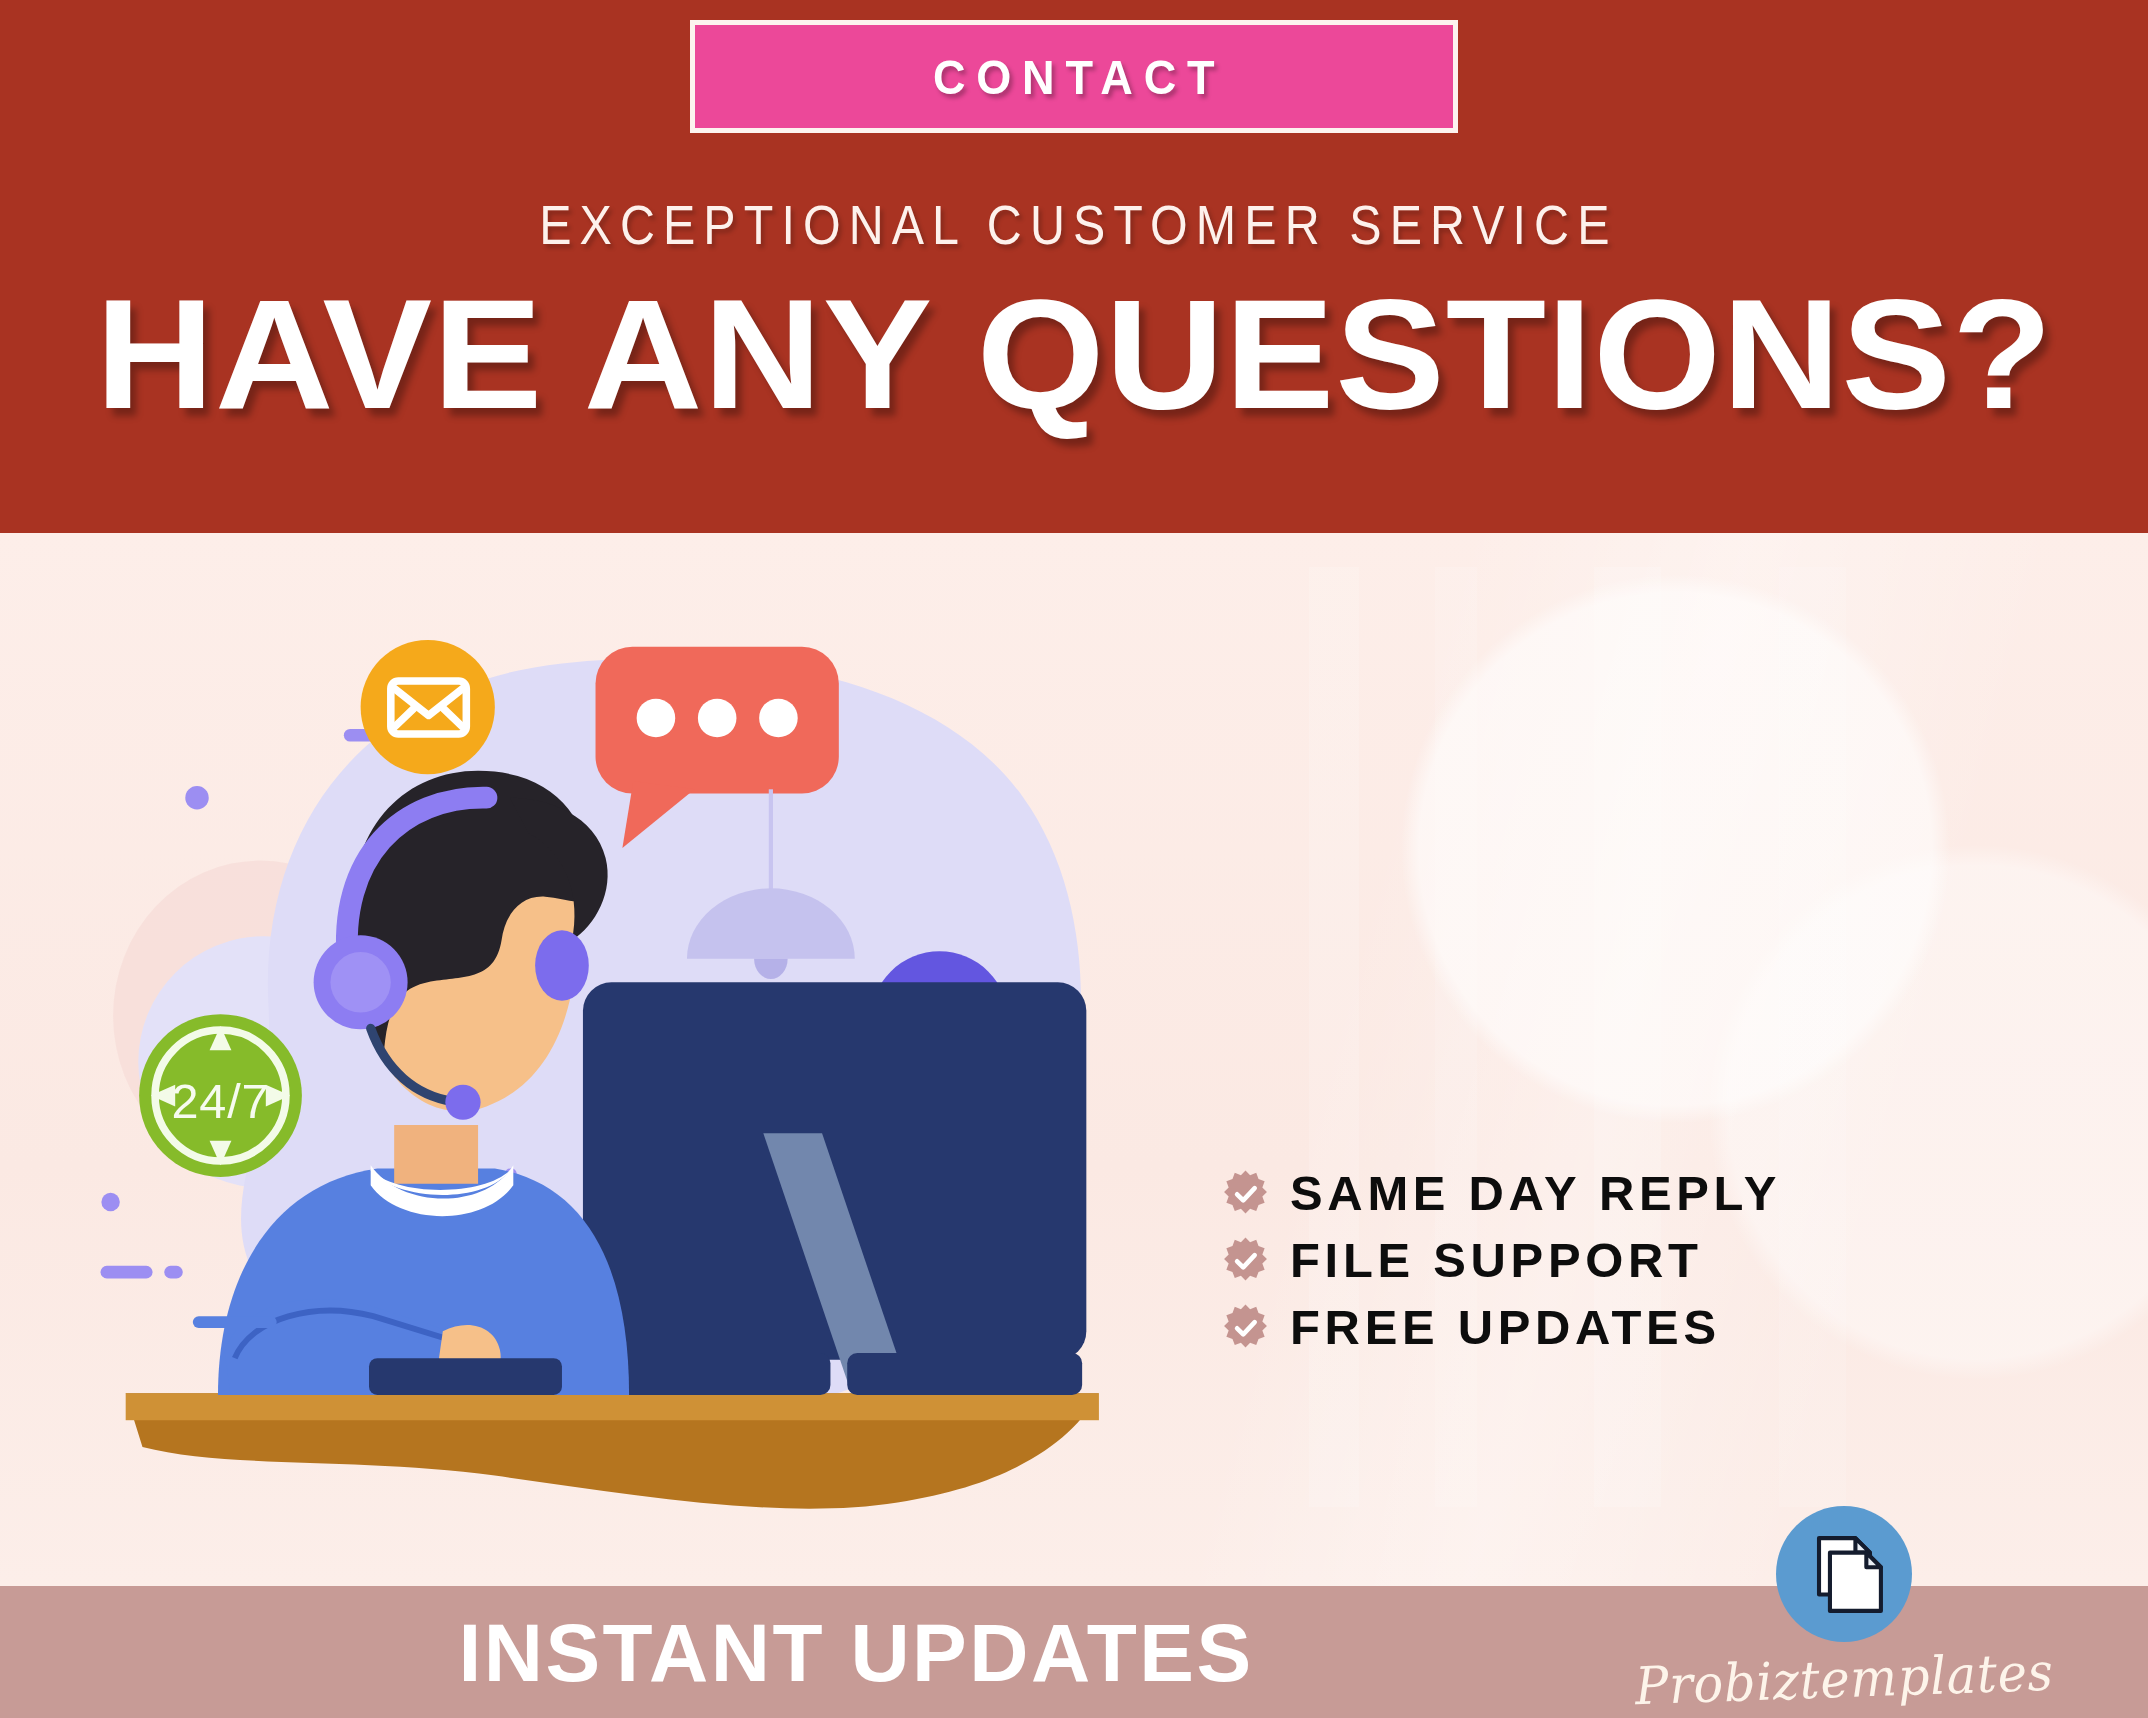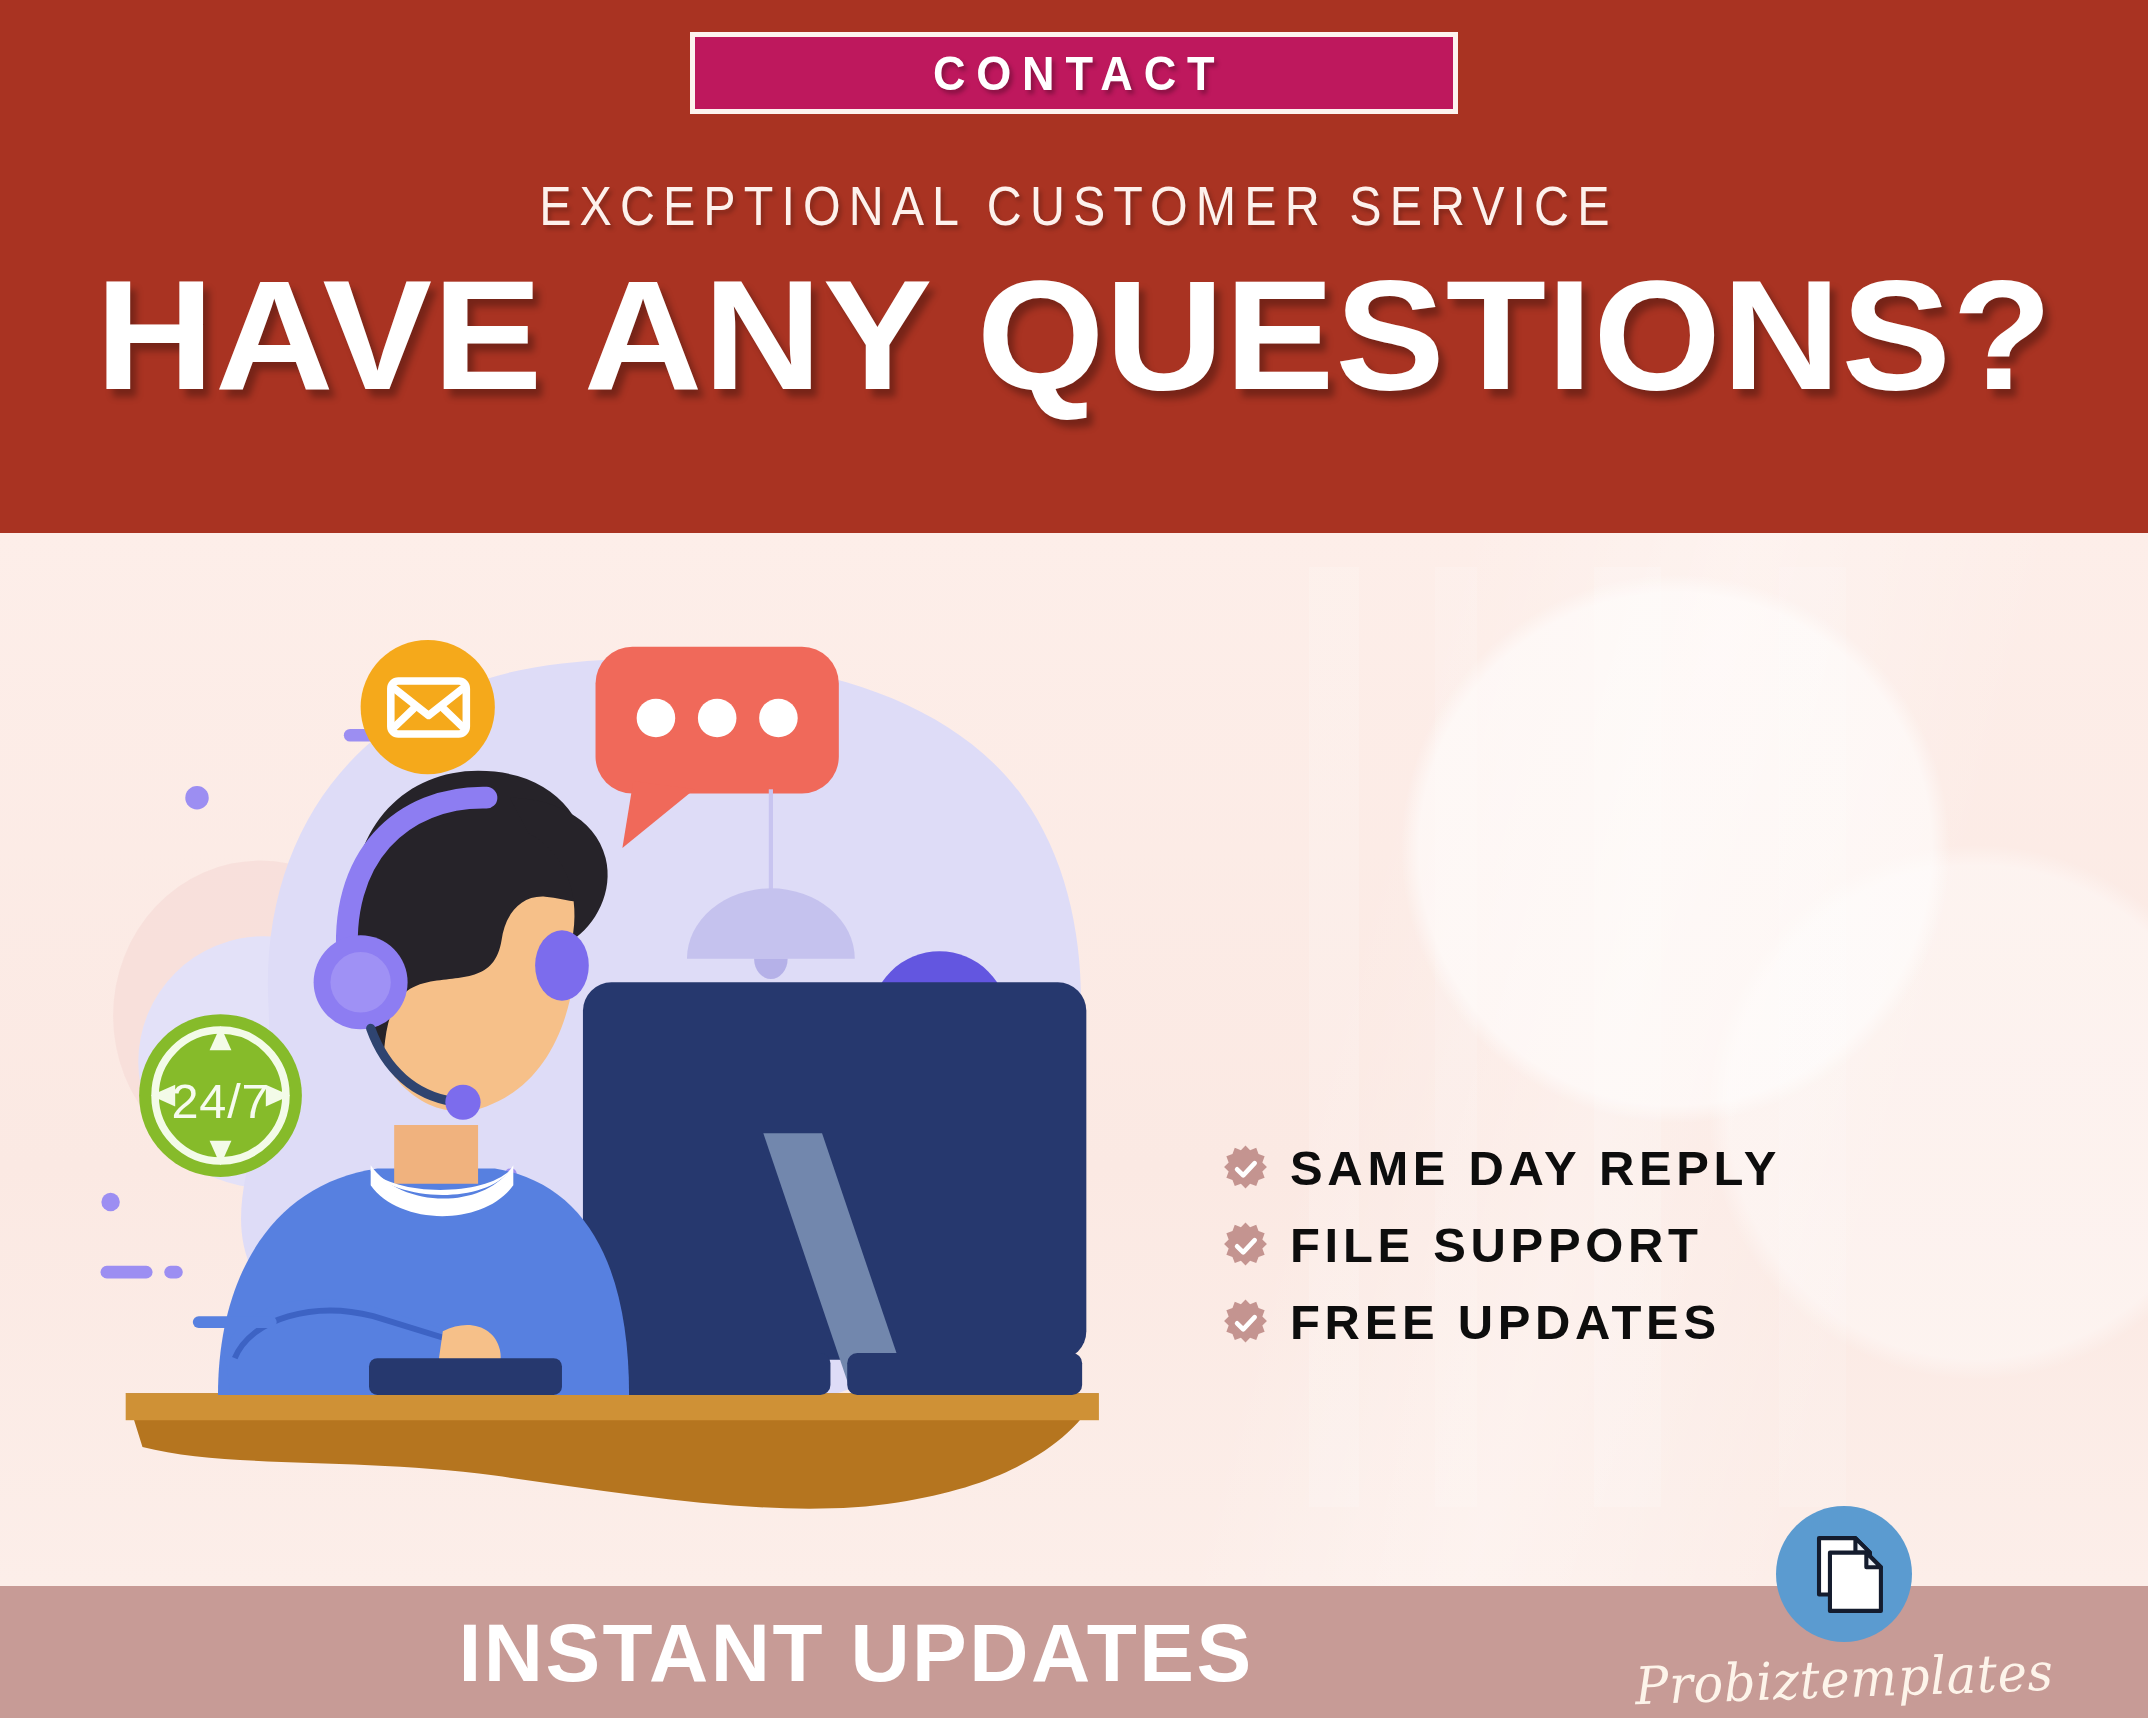--- a/index.html
+++ b/index.html
@@ -10,23 +10,23 @@
     overflow:hidden; position:relative;
   }
 
   
   .header{
     position:absolute; left:0; top:0; width:2148px; height:533px;
     background:#a93322;
     display:flex; flex-direction:column; align-items:center;
   }
   .contact-box{
-    margin-top:32px;
-    width:768px; height:82px;
-    background:#be185d;
+    margin-top:20px;
+    width:768px; height:113px;
+    background:#ec4899;
     border:5.9px solid #fdf3ef;
     display:flex; align-items:center; justify-content:center;
   }
   .contact-label{
     color:#ffffff;
     font-size:49px;
     font-weight:700;
     letter-spacing:11.7px;
     text-indent:11.7px;
     font-family:"Liberation Sans Narrow","Liberation Sans", sans-serif;
@@ -82,22 +82,22 @@
   }
 
   
   .illus{
     position:absolute; left:92px; top:12.6px; width:1049px; height:990px;text-align:center;
   }
   .illus svg{ display:block; width:100%; height:100%; }
 
   
   .features{
-    position:absolute; left:1221px; top:608px;
-    display:flex; flex-direction:column; gap:22px;
+    position:absolute; left:1221px; top:633px;
+    display:flex; flex-direction:column; gap:12px;
   }
   .feature-row{ display:flex; align-items:center; gap:20px; }
   .badge-icon{ width:49px; height:49px; flex:0 0 49px; }
   .feature-label{
     font-size:48px;
     font-weight:700;
     letter-spacing:4.6px;
     color:#0d0d0d;
     font-family:"Liberation Sans Narrow","Liberation Sans", sans-serif;
     white-space:nowrap;

